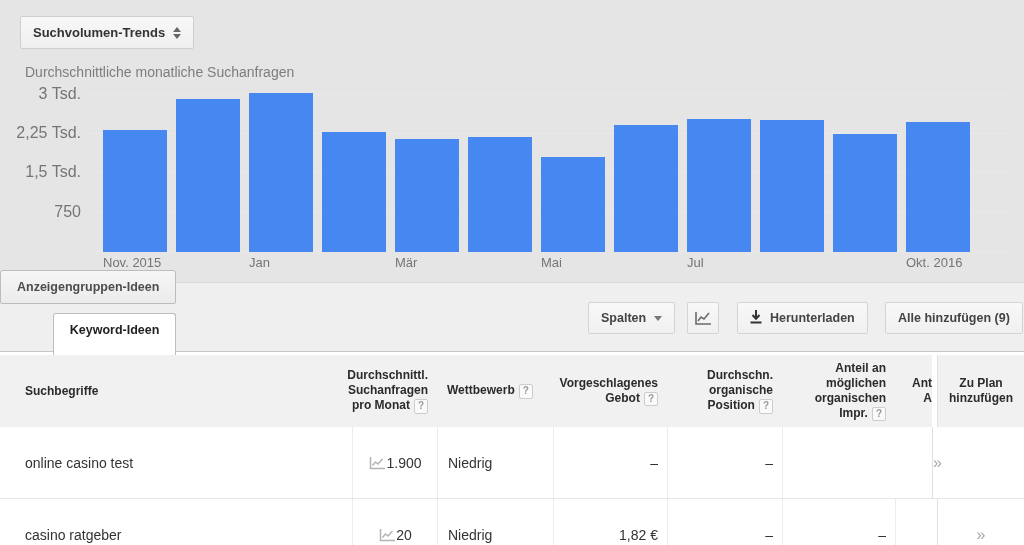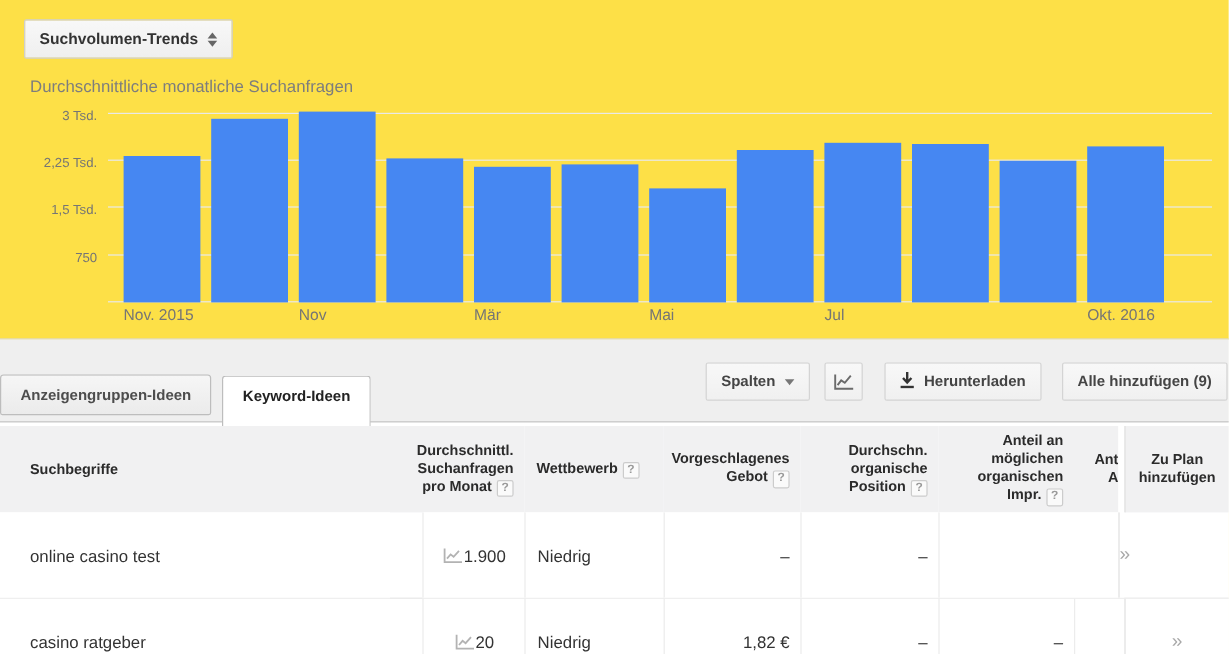--- a/index.html
+++ b/index.html
@@ -1,43 +1,43 @@
 <!DOCTYPE html>
 <html><head>
 <meta charset="utf-8">
 <style>
   * { box-sizing: border-box; margin: 0; padding: 0; }
   html,body { width:1024px; height:545px; overflow:hidden; background:#fff;
     font-family:"Liberation Sans","DejaVu Sans",sans-serif; color:#333; }
 
   
-  .top-panel { position:relative; width:1024px; height:283px; background:#fde047;
+  .top-panel { position:relative; width:1024px; height:283px; background:#e5e5e5;
     border-bottom:1px solid #d9d9d9; }
   .sort-btn { position:absolute; left:20px; top:16px; height:33px; padding:0 12px;
     display:flex; align-items:center; gap:8px; background:linear-gradient(#f8f8f8,#efefef);
     border:1px solid #cfcfcf; border-radius:2px; font-size:13px; font-weight:bold; color:#333;
     cursor:pointer; }
   .sort-glyphs { display:flex; flex-direction:column; gap:2px; }
   .tri-up { width:0; height:0; border-left:4px solid transparent; border-right:4px solid transparent; border-bottom:5px solid #666; }
   .tri-dn { width:0; height:0; border-left:4px solid transparent; border-right:4px solid transparent; border-top:5px solid #666; }
   .chart-title { position:absolute; left:25px; top:64px; font-size:14px; color:#7d7d7d; }
 
   .plot { position:absolute; left:90px; top:88px; width:920px; height:164px; }
   .gridline { position:absolute; left:0; right:0; height:1px; background:#e9e9e9; }
-  .ylabel { position:absolute; right:929px; width:80px; text-align:right; font-size:11px;
+  .ylabel { position:absolute; right:929px; width:80px; text-align:right; font-size:16px;
     color:#757575; white-space:nowrap; }
   .bars { position:absolute; left:13px; bottom:0; display:flex; align-items:flex-end; }
   .bar { width:64px; margin-right:9px; background:#4687f2; }
   .xlabels { position:absolute; left:13px; top:167px; height:20px; }
   .xlabel { position:absolute; width:64px; text-align:left; font-size:13px; color:#757575; white-space:nowrap; }
 
   
   .band { position:relative; width:1024px; height:69px; background:#efefef;
     border-bottom:1px solid #c6c6c6; }
-  .tabs { position:absolute; left:0; bottom:-4px; display:flex; align-items:flex-end; }
+  .tabs { position:absolute; left:0; bottom:-4px; display:flex; align-items:flex-end;flex-direction:column; }
   .tab { padding:9px 16px 9px 16px; margin-bottom:9px; margin-right:9px;
     background:linear-gradient(#f6f6f6,#ebebeb); border:1px solid #bdbdbd; border-radius:3px 3px 2px 2px;
     font-size:12.5px; font-weight:bold; color:#4d4d4d; cursor:pointer; white-space:nowrap; }
   .tab.active { background:#fff; border-bottom:none; border-radius:3px 3px 0 0;
     padding-bottom:18px; margin-bottom:0; color:#222; position:relative; z-index:3; }
   .btn { position:absolute; top:19px; height:32px; display:flex; align-items:center; gap:8px;
     padding:0 12px; background:linear-gradient(#f8f8f8,#f0f0f0); border:1px solid #d4d4d4;
     border-radius:2px; font-size:12.5px; font-weight:bold; color:#444; cursor:pointer; white-space:nowrap; }
   .btn-spalten { left:588px; }
   .btn-chart { left:687px; width:32px; padding:0; justify-content:center; }
@@ -99,21 +99,21 @@
         <div class="bar" style="height: 115px; background: rgb(70, 135, 242);"></div>
         <div class="bar" style="height: 95px; background: rgb(70, 135, 242);"></div>
         <div class="bar" style="height: 127px; background: rgb(70, 135, 242);"></div>
         <div class="bar" style="height: 133px; background: rgb(70, 135, 242);"></div>
         <div class="bar" style="height: 132px; background: rgb(70, 135, 242);"></div>
         <div class="bar" style="height: 118px; background: rgb(70, 135, 242);"></div>
         <div class="bar" style="height: 130px; background: rgb(70, 135, 242);"></div>
       </div>
     <div class="xlabels" id="xlabels">
         <div class="xlabel" style="left: 0px;">Nov. 2015</div>
-        <div class="xlabel" style="left: 146px;">Nov</div>
+        <div class="xlabel" style="left: 146px;">Jan</div>
         <div class="xlabel" style="left: 292px;">Mär</div>
         <div class="xlabel" style="left: 438px;">Mai</div>
         <div class="xlabel" style="left: 584px;">Jul</div>
         <div class="xlabel" style="left: 803px;">Okt. 2016</div>
       </div>
   <div class="ylabel" style="bottom: 149px;">3 Tsd.</div>
       <div class="ylabel" style="bottom: 110px;">2,25 Tsd.</div>
       <div class="ylabel" style="bottom: 71px;">1,5 Tsd.</div>
       <div class="ylabel" style="bottom: 31px;">750</div>
     </div>

